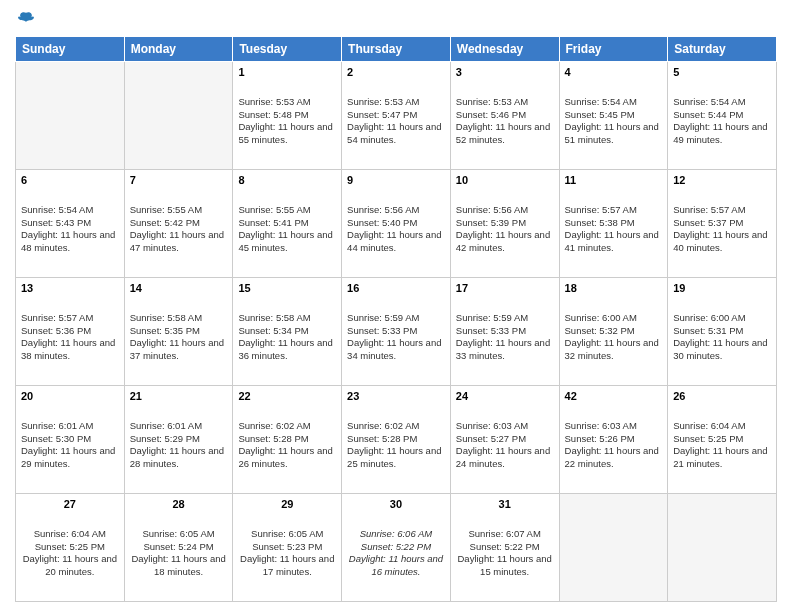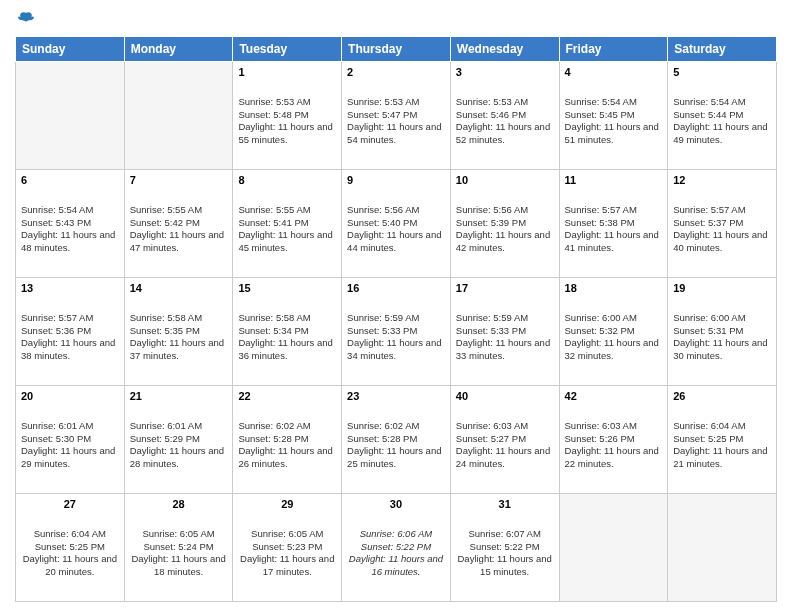--- a/index.html
+++ b/index.html
@@ -276,21 +276,21 @@
 Sunset: 5:28 PM
 Daylight: 11 hours and 26 minutes.</div>
           </td>
           <td>
             <span class="day-num">23</span>
             <div class="day-info" style="white-space: pre-line;">Sunrise: 6:02 AM
 Sunset: 5:28 PM
 Daylight: 11 hours and 25 minutes.</div>
           </td>
           <td>
-            <span class="day-num">40</span>
+            <span class="day-num">24</span>
             <div class="day-info" style="white-space: pre-line;">Sunrise: 6:03 AM
 Sunset: 5:27 PM
 Daylight: 11 hours and 24 minutes.</div>
           </td>
           <td>
             <span class="day-num">42</span>
             <div class="day-info" style="white-space: pre-line;">Sunrise: 6:03 AM
 Sunset: 5:26 PM
 Daylight: 11 hours and 22 minutes.</div>
           </td>

